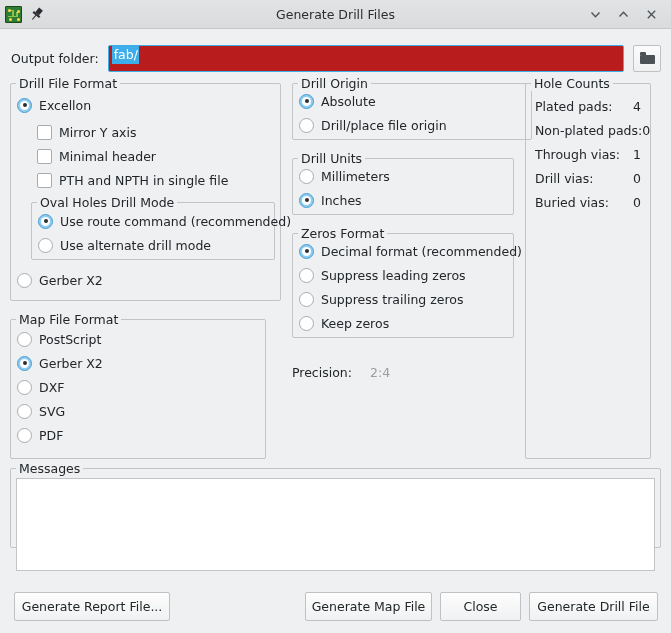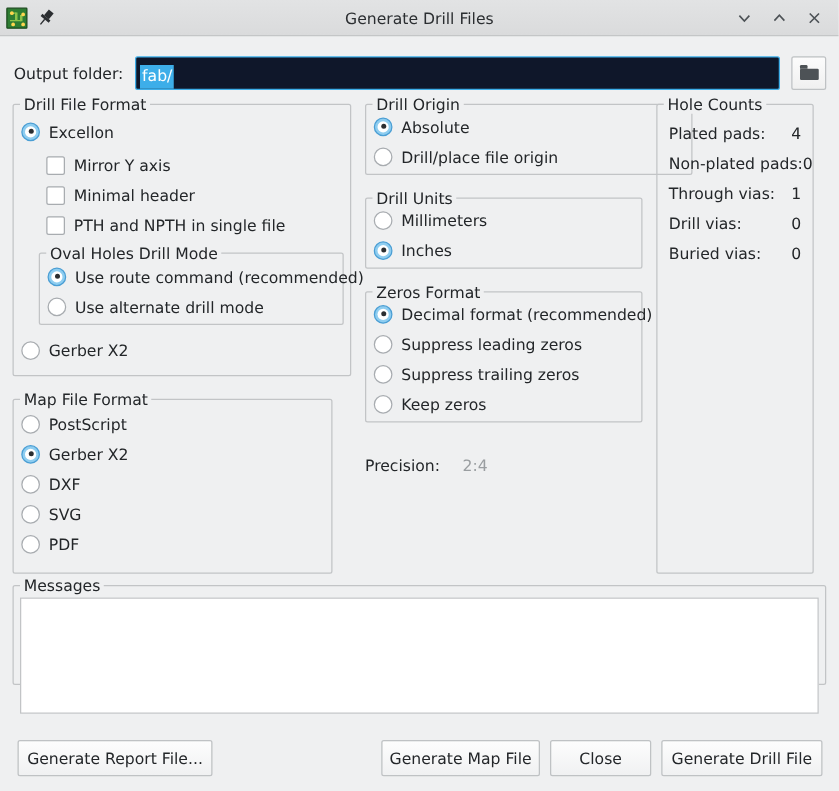--- a/index.html
+++ b/index.html
@@ -83,25 +83,25 @@
     display: flex;
     align-items: center;
     padding: 10px 10px 0 11px;
     gap: 9px;
     height: 48px;
   }
   .folder-label { font-size: 12.5px; white-space: nowrap; }
   .folder-input {
     flex: 1;
     height: 27px;
-    background: #0f172a;
+    background: #b91c1c;
     border: 1px solid #3daee9;
     border-radius: 2px;
     display: flex;
-    align-items: flex-end;
+    align-items: flex-start;
     padding: 0 3px;
   }
   .sel-text {
     background: #3daee9;
     color: #ffffff;
     padding: 1px 1px 2px 2px;
     font-size: 12.5px;
     line-height: 1.25;
   }
   .browse-btn {
@@ -371,21 +371,21 @@
     <div class="row" style="position:absolute; left:6px; top:79px;">
       <span class="radio"></span>
       <span class="lbl">SVG</span>
     </div>
     <div class="row" style="position:absolute; left:6px; top:103px;">
       <span class="radio"></span>
       <span class="lbl">PDF</span>
     </div>
   </div>
 
-  <div class="gb" style="left:292px; top:6px; width:262px; height:57px;">
+  <div class="gb" style="left:292px; top:6px; width:240px; height:57px;">
     <div class="gb-title">Drill Origin</div>
     <div class="row" style="position:absolute; left:6px; top:5px;justify-content:center;">
       <span class="radio on"></span>
       <span class="lbl">Absolute</span>
     </div>
     <div class="row" style="position:absolute; left:6px; top:29px;">
       <span class="radio"></span>
       <span class="lbl">Drill/place file origin</span>
     </div>
   </div>

